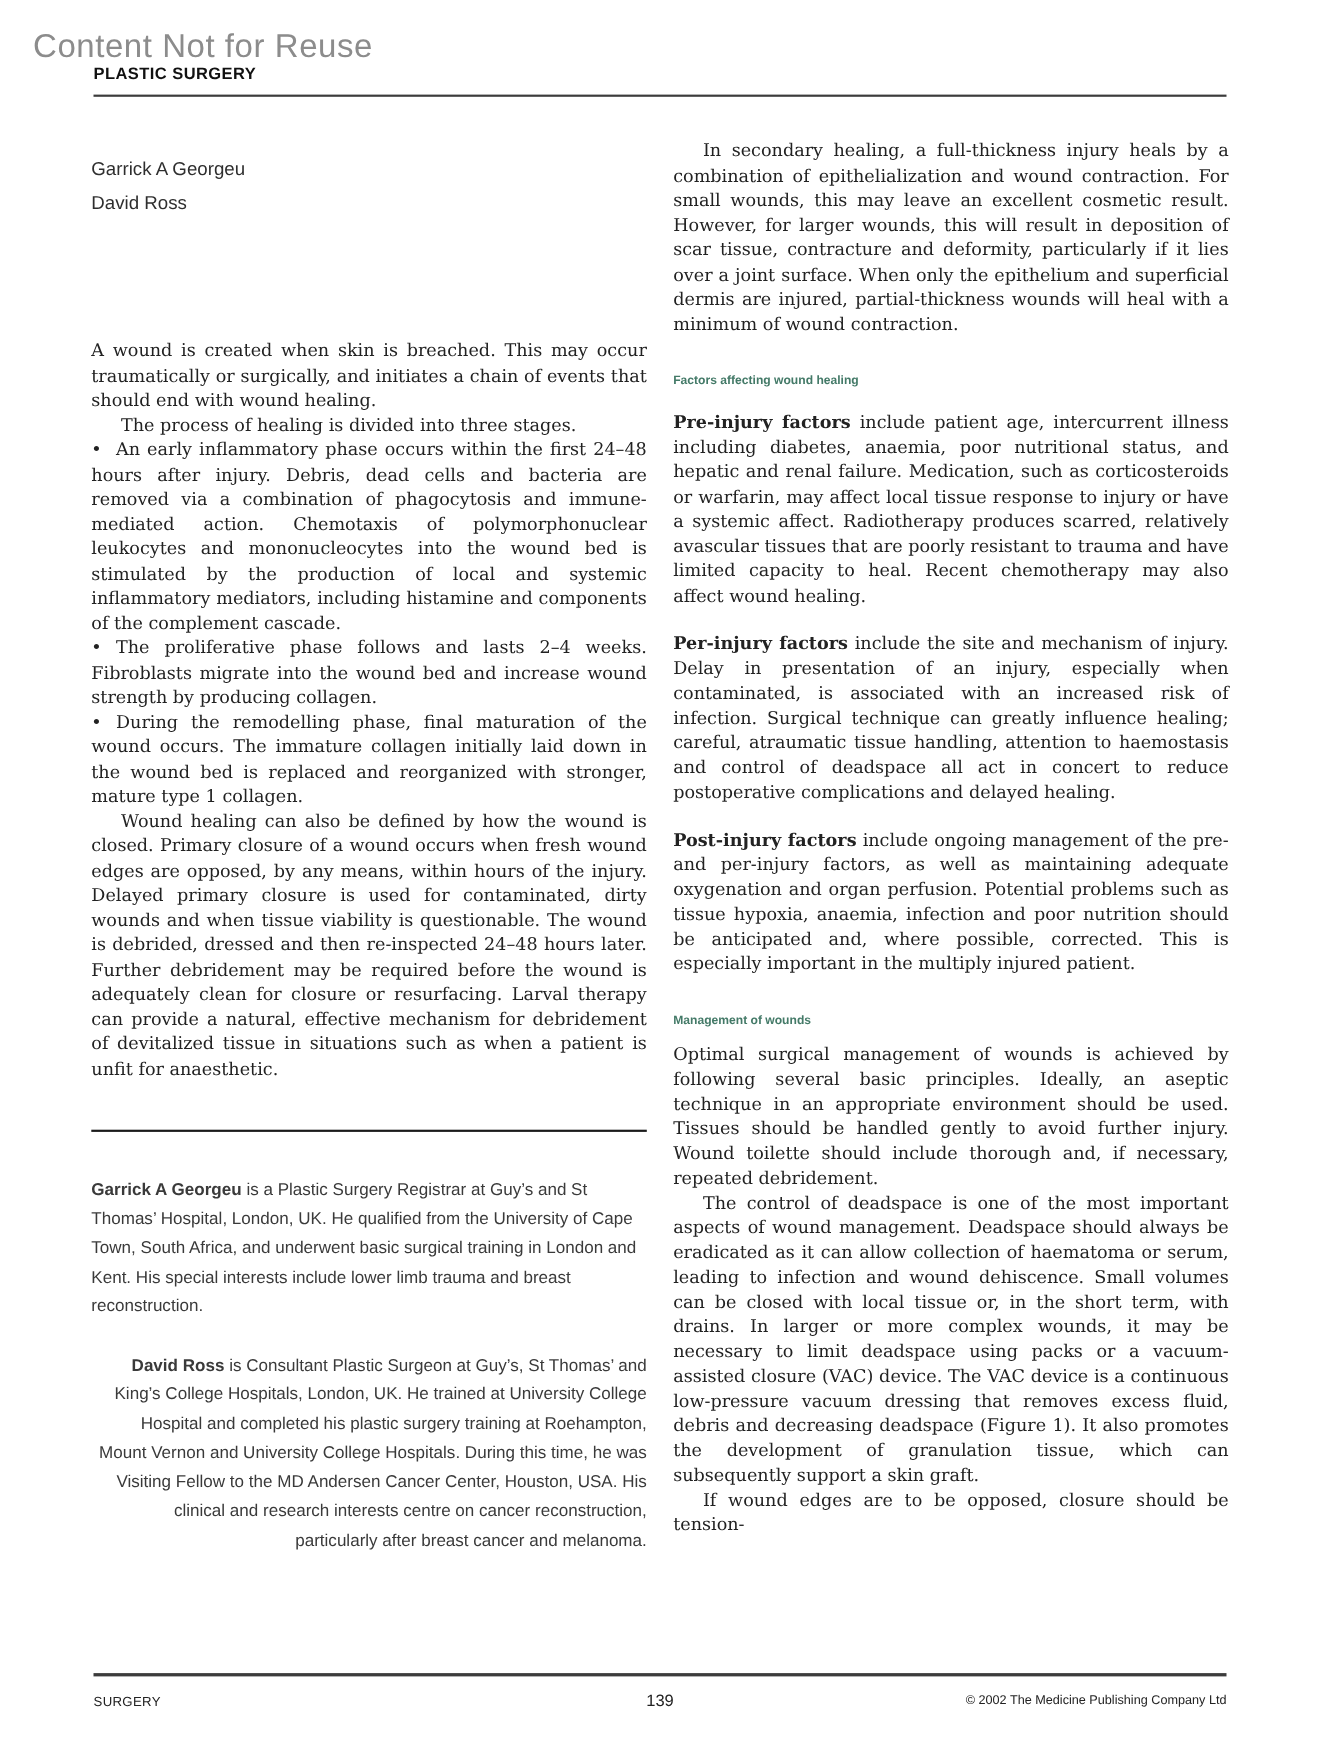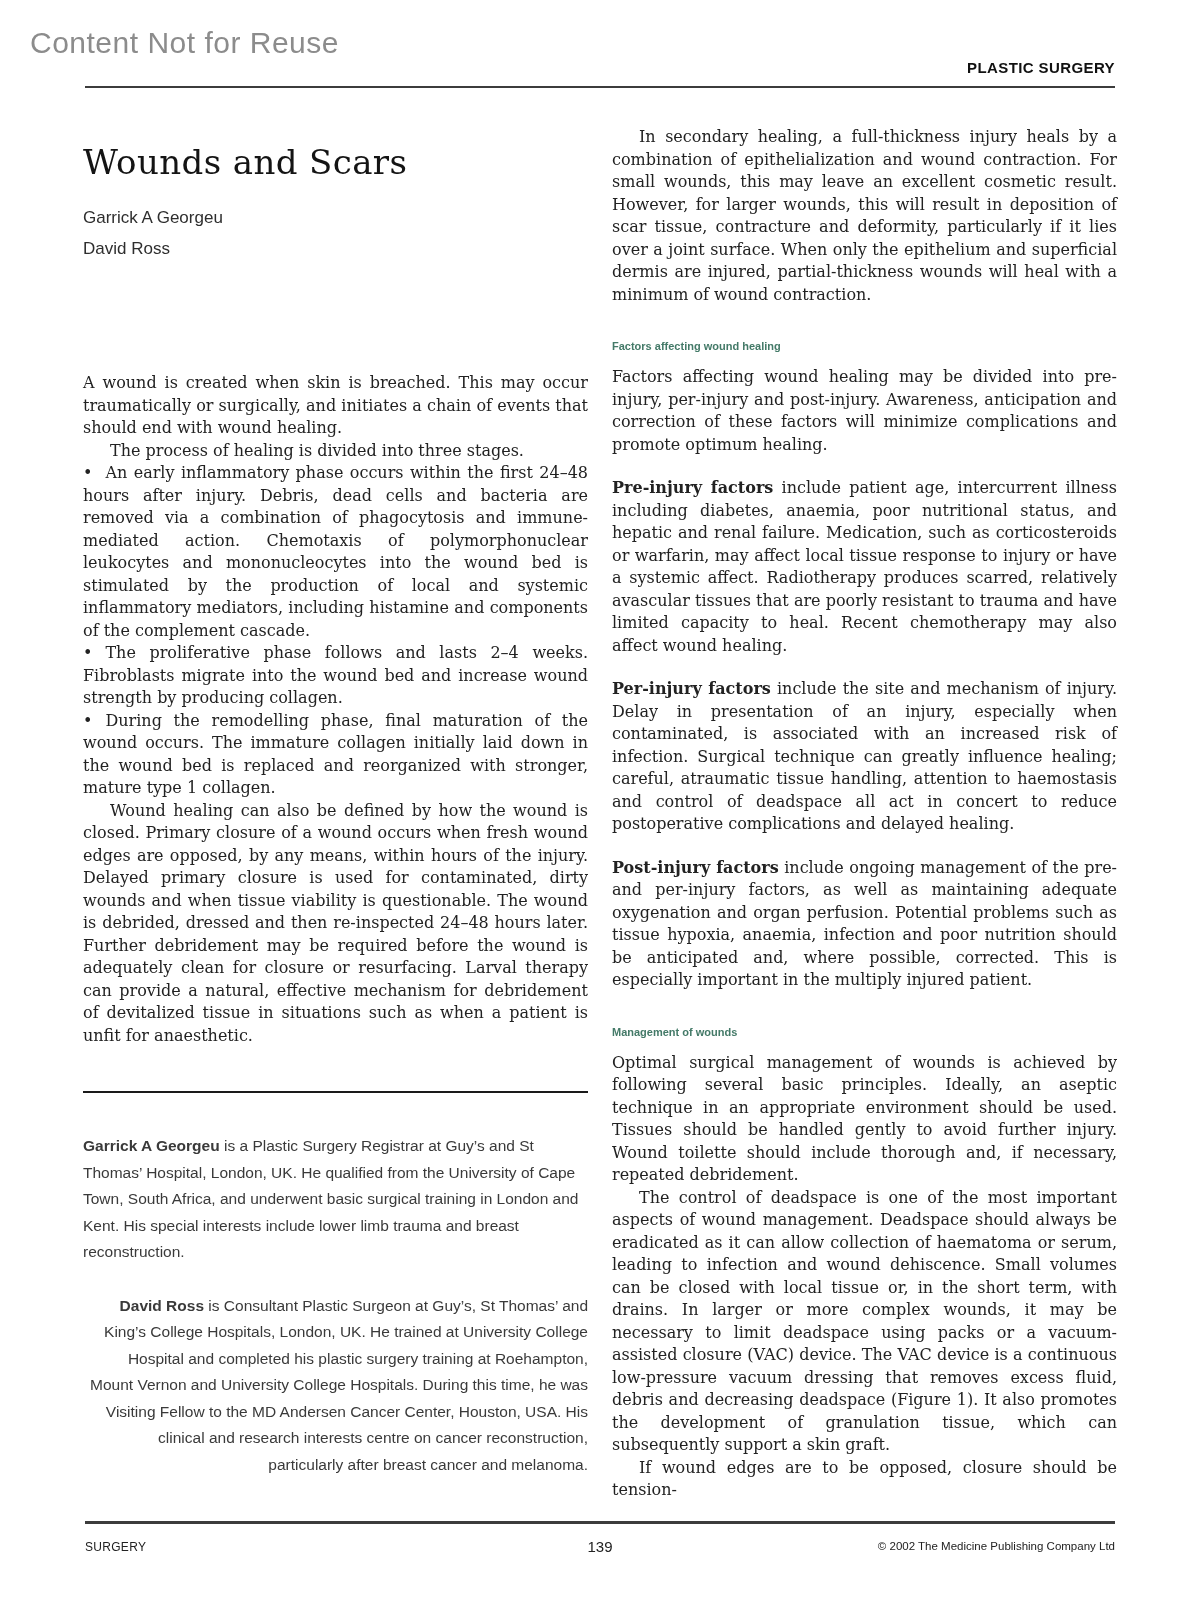--- a/index.html
+++ b/index.html
@@ -15,21 +15,21 @@
 
   .watermark {
     position: absolute; left: 30px; top: 26px;
     font-family: "Liberation Sans", sans-serif;
     font-size: 30px; color: #8c8c8c; letter-spacing: 0.5px;
     white-space: nowrap;
   }
 
   .running-head {
     position: absolute; top: 59px; left: 85px; width: 1030px;
-    text-align: right;
+    text-align: left;
     font-family: "Liberation Sans", sans-serif;
     font-weight: bold; font-size: 15px; color: #111;
     letter-spacing: 0.4px;
   }
   .header-rule {
     position: absolute; top: 86px; left: 85px; width: 1030px; height: 2px;
     background: #3c3c3c;
   }
 
   .columns {
@@ -97,21 +97,20 @@
 <div class="page">
 
   <div class="watermark" style="color: rgb(140, 140, 140);">Content Not for Reuse</div>
 
   <div class="running-head">PLASTIC SURGERY</div>
   <div class="header-rule"></div>
 
   <div class="columns">
 
     <div class="col">
-      <h1 class="article-title">Wounds and Scars</h1>
       <div class="authors">
         <div>Garrick A Georgeu</div>
         <div>David Ross</div>
       </div>
 
       <div class="body-text left-body">
         <p>A wound is created when skin is breached. This may occur traumatically or surgically, and initiates a chain of events that should end with wound healing.</p>
         <p class="indent">The process of healing is divided into three stages.</p>
         <p><span class="bullet-marker">•</span><span>An early inflammatory phase occurs within the first 24–48 hours after injury. Debris, dead cells and bacteria are removed via a combination of phagocytosis and immune-mediated action. Chemotaxis of polymorphonuclear leukocytes and mononucleocytes into the wound bed is stimulated by the production of local and systemic inflammatory mediators, including histamine and components of the complement cascade.</span></p>
         <p><span class="bullet-marker">•</span><span>The proliferative phase follows and lasts 2–4 weeks. Fibroblasts migrate into the wound bed and increase wound strength by producing collagen.</span></p>
@@ -124,21 +123,20 @@
       <div class="bios">
         <p class="bio"><span class="bio-name">Garrick A Georgeu</span><span> is a Plastic Surgery Registrar at Guy’s and St Thomas’ Hospital, London, UK. He qualified from the University of Cape Town, South Africa, and underwent basic surgical training in London and Kent. His special interests include lower limb trauma and breast reconstruction.</span></p>
         <p class="bio"><span class="bio-name">David Ross</span><span> is Consultant Plastic Surgeon at Guy’s, St Thomas’ and King’s College Hospitals, London, UK. He trained at University College Hospital and completed his plastic surgery training at Roehampton, Mount Vernon and University College Hospitals. During this time, he was Visiting Fellow to the MD Andersen Cancer Center, Houston, USA. His clinical and research interests centre on cancer reconstruction, particularly after breast cancer and melanoma.</span></p>
       </div>
     </div>
 
     <div class="col body-text right-body">
       <p class="indent">In secondary healing, a full-thickness injury heals by a combination of epithelialization and wound contraction. For small wounds, this may leave an excellent cosmetic result. However, for larger wounds, this will result in deposition of scar tissue, contracture and deformity, particularly if it lies over a joint surface. When only the epithelium and superficial dermis are injured, partial-thickness wounds will heal with a minimum of wound contraction.</p>
 
       <h2 class="section-heading" style="color: rgb(68, 122, 104);">Factors affecting wound healing</h2>
-      <p>Factors affecting wound healing may be divided into pre-injury, per-injury and post-injury. Awareness, anticipation and correction of these factors will minimize complications and promote optimum healing.</p>
 
       <p class="block"><b>Pre-injury factors</b><span> include patient age, intercurrent illness including diabetes, anaemia, poor nutritional status, and hepatic and renal failure. Medication, such as corticosteroids or warfarin, may affect local tissue response to injury or have a systemic affect. Radiotherapy produces scarred, relatively avascular tissues that are poorly resistant to trauma and have limited capacity to heal. Recent chemotherapy may also affect wound healing.</span></p>
 
       <p class="block"><b>Per-injury factors</b><span> include the site and mechanism of injury. Delay in presentation of an injury, especially when contaminated, is associated with an increased risk of infection. Surgical technique can greatly influence healing; careful, atraumatic tissue handling, attention to haemostasis and control of deadspace all act in concert to reduce postoperative complications and delayed healing.</span></p>
 
       <p class="block"><b>Post-injury factors</b><span> include ongoing management of the pre- and per-injury factors, as well as maintaining adequate oxygenation and organ perfusion. Potential problems such as tissue hypoxia, anaemia, infection and poor nutrition should be anticipated and, where possible, corrected. This is especially important in the multiply injured patient.</span></p>
 
       <h2 class="section-heading" style="color: rgb(68, 122, 104);">Management of wounds</h2>
       <p>Optimal surgical management of wounds is achieved by following several basic principles. Ideally, an aseptic technique in an appropriate environment should be used. Tissues should be handled gently to avoid further injury. Wound toilette should include thorough and, if necessary, repeated debridement.</p>
       <p class="indent">The control of deadspace is one of the most important aspects of wound management. Deadspace should always be eradicated as it can allow collection of haematoma or serum, leading to infection and wound dehiscence. Small volumes can be closed with local tissue or, in the short term, with drains. In larger or more complex wounds, it may be necessary to limit deadspace using packs or a vacuum-assisted closure (VAC) device. The VAC device is a continuous low-pressure vacuum dressing that removes excess fluid, debris and decreasing deadspace (Figure 1). It also promotes the development of granulation tissue, which can subsequently support a skin graft.</p>

